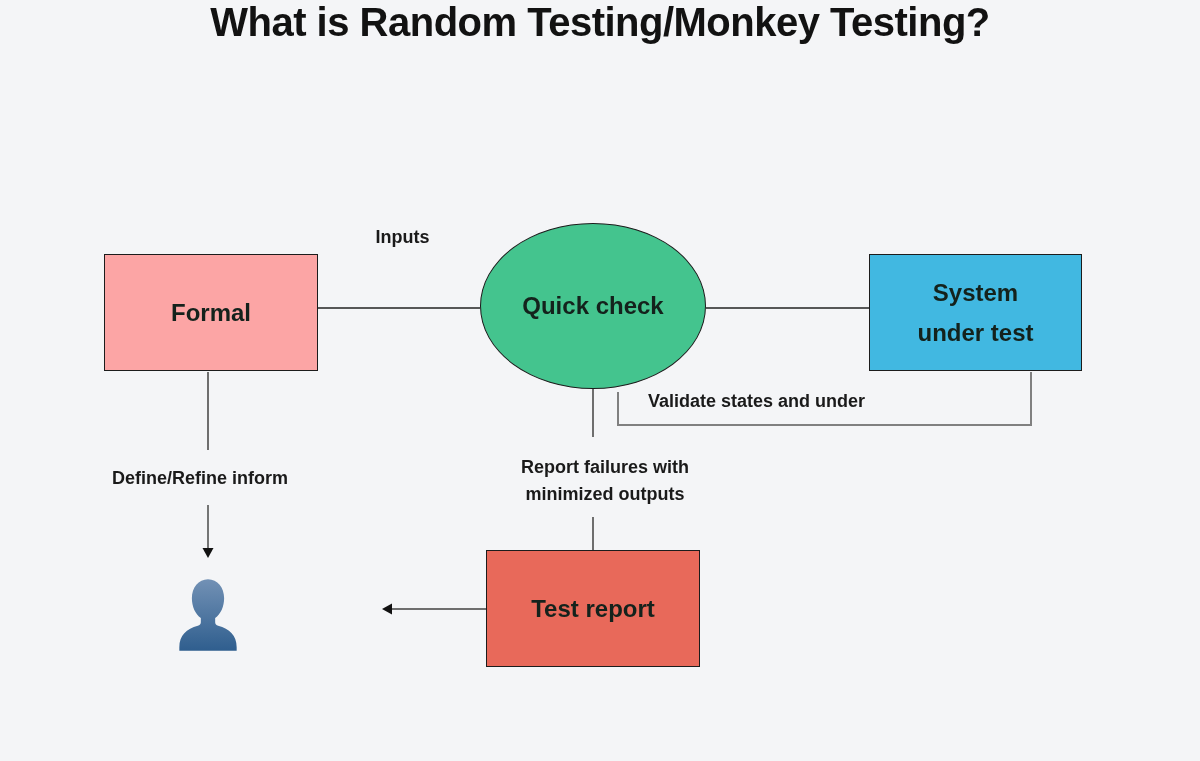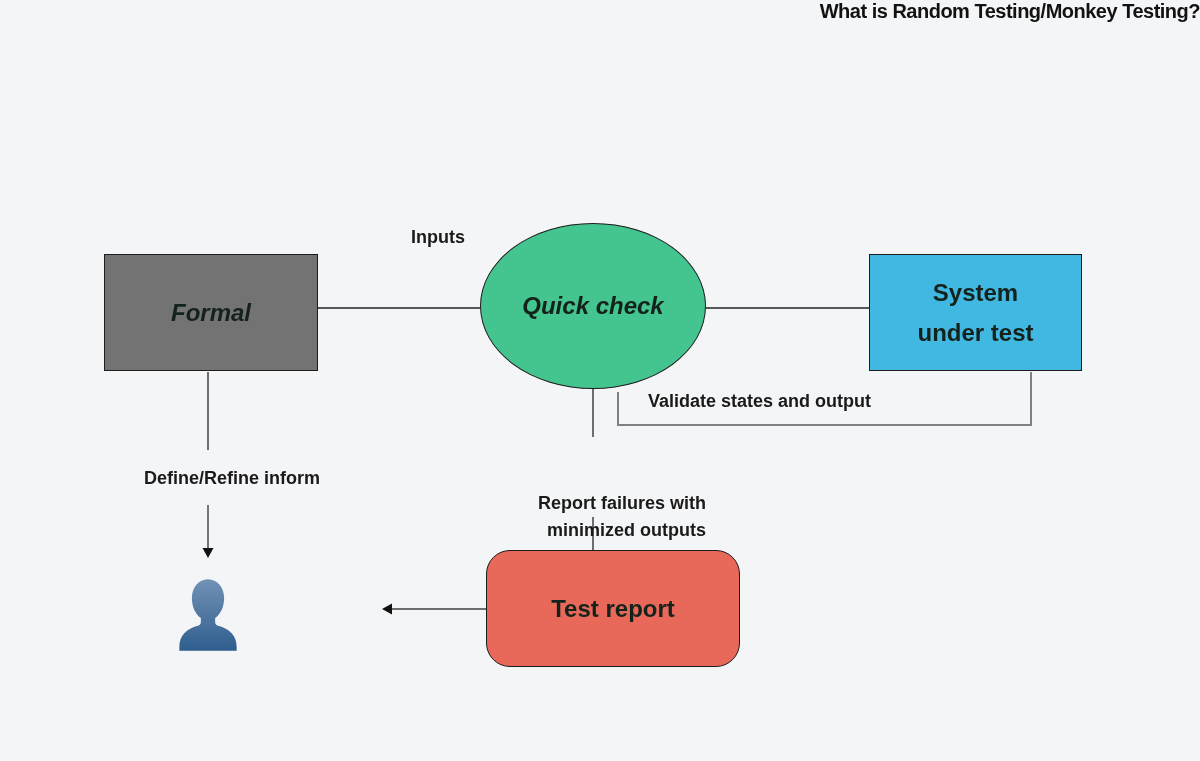--- a/index.html
+++ b/index.html
@@ -9,22 +9,22 @@
     font-family: "Liberation Sans", sans-serif;
     position: relative;
     overflow: hidden;
     color: #111;
   }
   .canvas { position: absolute; inset: 0; }
 
   .title {
     position: absolute;
     left: 0; top: 80; width: 1200px;
-    text-align: right;
-    font-size: 20px;
+    text-align: center;
+    font-size: 40px;
     font-weight: 700;
     letter-spacing: -0.5px;
     color: #121212;
   }
 
   .node {
     position: absolute;
     display: flex;
     align-items: center;
     justify-content: center;
@@ -32,34 +32,34 @@
     font-weight: 700;
     font-size: 24px;
     color: #14221c;
     border: 1.5px solid #1c1c1c;
     box-sizing: border-box;
   }
   .node-formal      { left: 104px; top: 254px; width: 214px; height: 117px; }
   .node-quick-check { left: 480px; top: 223px; width: 226px; height: 166px; border-radius: 50%; }
   .node-sut         { left: 869px; top: 254px; width: 213px; height: 117px; }
   .node-sut .node-label { max-width: 150px; line-height: 1.65; }
-  .node-test-report { left: 486px; top: 550px; width: 254px; height: 117px; border-radius: 24px; }
+  .node-test-report { left: 486px; top: 550px; width: 214px; height: 117px; }
 
   .edge-label {
     position: absolute;
     font-weight: 700;
     font-size: 18px;
     color: #1a1a1a;
-    text-align: right;
+    text-align: center;
     line-height: 1.5;
   }
   .lbl-inputs          { left: 340px; top: 224px; width: 125px; }
   .lbl-run-many        { left: 723px; top: 224px; width: 124px; }
   .lbl-validate        { left: 648px; top: 388px; white-space: nowrap; text-align: left; }
-  .lbl-report-failures { left: 480px; top: 454px; width: 226px; margin-top: 36px; }
+  .lbl-report-failures { left: 492px; top: 454px; width: 226px; }
   .lbl-define-refine   { left: 80px;  top: 465px; width: 240px; }
 
   svg.overlay {
     position: absolute; left: 0; top: 0;
     width: 1200px; height: 761px;
     pointer-events: none;
   }
 
   .user-icon {
     position: absolute;
@@ -88,40 +88,40 @@
     <line x1="593" y1="389" x2="593" y2="437" stroke="#6e6e6e" stroke-width="2"></line>
 
     <line x1="593" y1="517" x2="593" y2="550" stroke="#6e6e6e" stroke-width="2"></line>
 
     <polyline points="618,392 618,425 1031,425 1031,372" fill="none" stroke="#808080" stroke-width="2"></polyline>
 
     <line x1="486" y1="609" x2="391" y2="609" stroke="#6e6e6e" stroke-width="2"></line>
     <polygon points="382,609 392,603.5 392,614.5" fill="#111"></polygon>
   </svg>
 
-  <div class="node node-formal" style="background-color: #737373; font-style: italic;">
+  <div class="node node-formal" style="background-color: #fca5a5;">
     <span class="node-label">Formal</span>
   </div>
 
-  <div class="node node-quick-check" style="background-color: rgb(68, 196, 142); font-style: italic;">
+  <div class="node node-quick-check" style="background-color: rgb(68, 196, 142);">
     <span class="node-label">Quick check</span>
   </div>
 
   <div class="node node-sut" style="background-color: rgb(65, 184, 225);">
     <span class="node-label">System under test</span>
   </div>
 
   <div class="node node-test-report" style="background-color: rgb(232, 105, 90);">
     <span class="node-label">Test report</span>
   </div>
 
   <div class="edge-label lbl-inputs">Inputs</div>
 
 
-  <div class="edge-label lbl-validate">Validate states and output</div>
+  <div class="edge-label lbl-validate">Validate states and under</div>
 
   <div class="edge-label lbl-report-failures">Report failures with minimized outputs</div>
 
   <div class="edge-label lbl-define-refine">Define/Refine inform</div>
 
   <svg class="user-icon" viewBox="0 0 64 72" xmlns="http://www.w3.org/2000/svg">
     <defs>
       <linearGradient id="pg" x1="0" y1="0" x2="0" y2="1">
         <stop offset="0" stop-color="#7291b5"></stop>
         <stop offset="1" stop-color="#2f5e8e"></stop>

